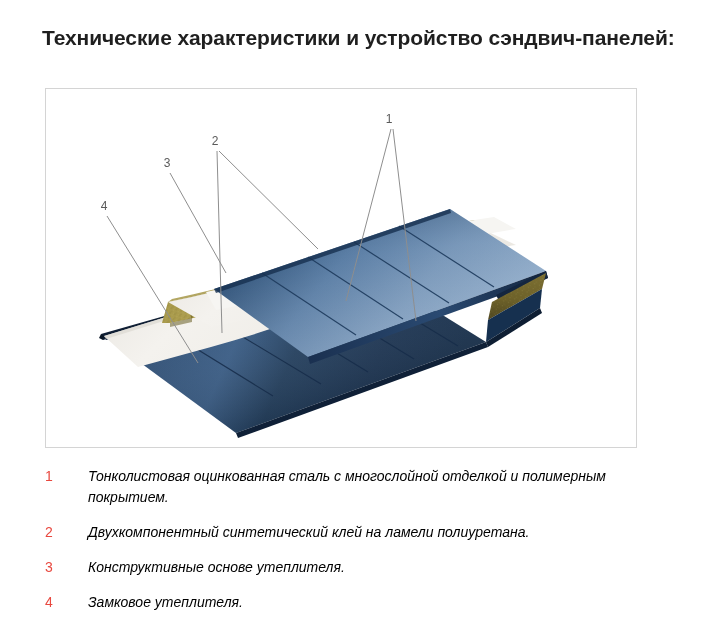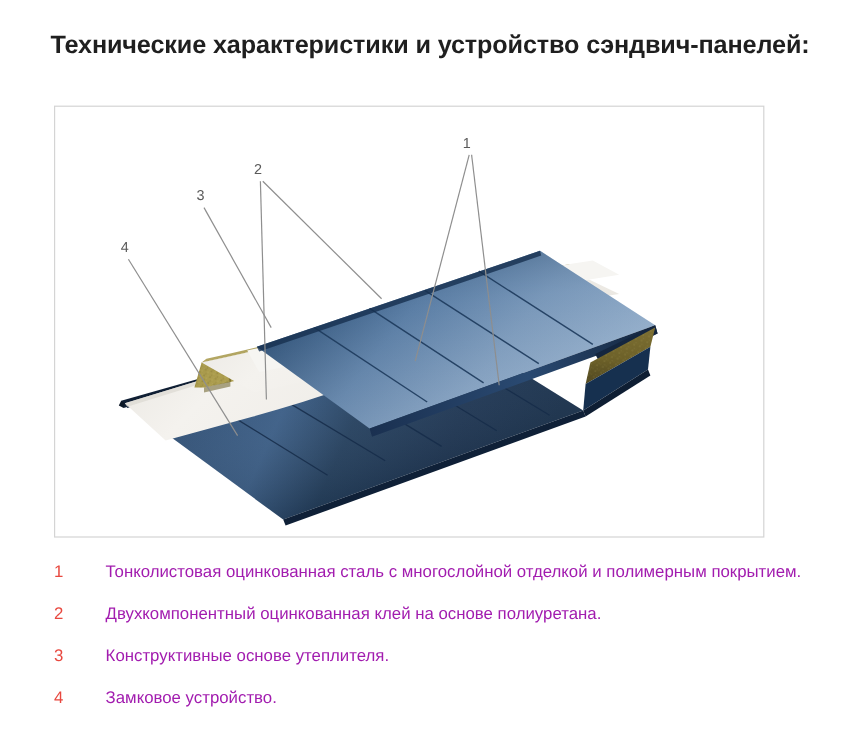--- a/index.html
+++ b/index.html
@@ -79,22 +79,23 @@
     line-height: 21px;
     color: #e8483f;
     text-align: left;
     padding-left: 3px;
     box-sizing: border-box;
   }
   .legend-text {
     flex: 1 1 auto;
     font-size: 14px;
     line-height: 21px;
-    color: #a21caf;
+    color: #000000;
     max-width: 600px;
+    font-style: italic;
   }
 </style>
 </head>
 <body>
 
 <div class="page">
 
   <h1 class="page-title">Технические характеристики и устройство сэндвич-панелей:</h1>
 
   <div class="figure-frame">
@@ -305,25 +306,25 @@
     </svg>
   </div>
 
   <div class="legend">
     <div class="legend-row">
       <div class="legend-num">1</div>
       <div class="legend-text">Тонколистовая оцинкованная сталь с многослойной отделкой и полимерным покрытием.</div>
     </div>
     <div class="legend-row">
       <div class="legend-num">2</div>
-      <div class="legend-text">Двухкомпонентный оцинкованная клей на основе полиуретана.</div>
+      <div class="legend-text">Двухкомпонентный синтетический клей на ламели полиуретана.</div>
     </div>
     <div class="legend-row">
       <div class="legend-num">3</div>
       <div class="legend-text">Конструктивные основе утеплителя.</div>
     </div>
     <div class="legend-row">
       <div class="legend-num">4</div>
-      <div class="legend-text">Замковое устройство.</div>
+      <div class="legend-text">Замковое утеплителя.</div>
     </div>
   </div>
 
 </div>
 
 </body></html>

